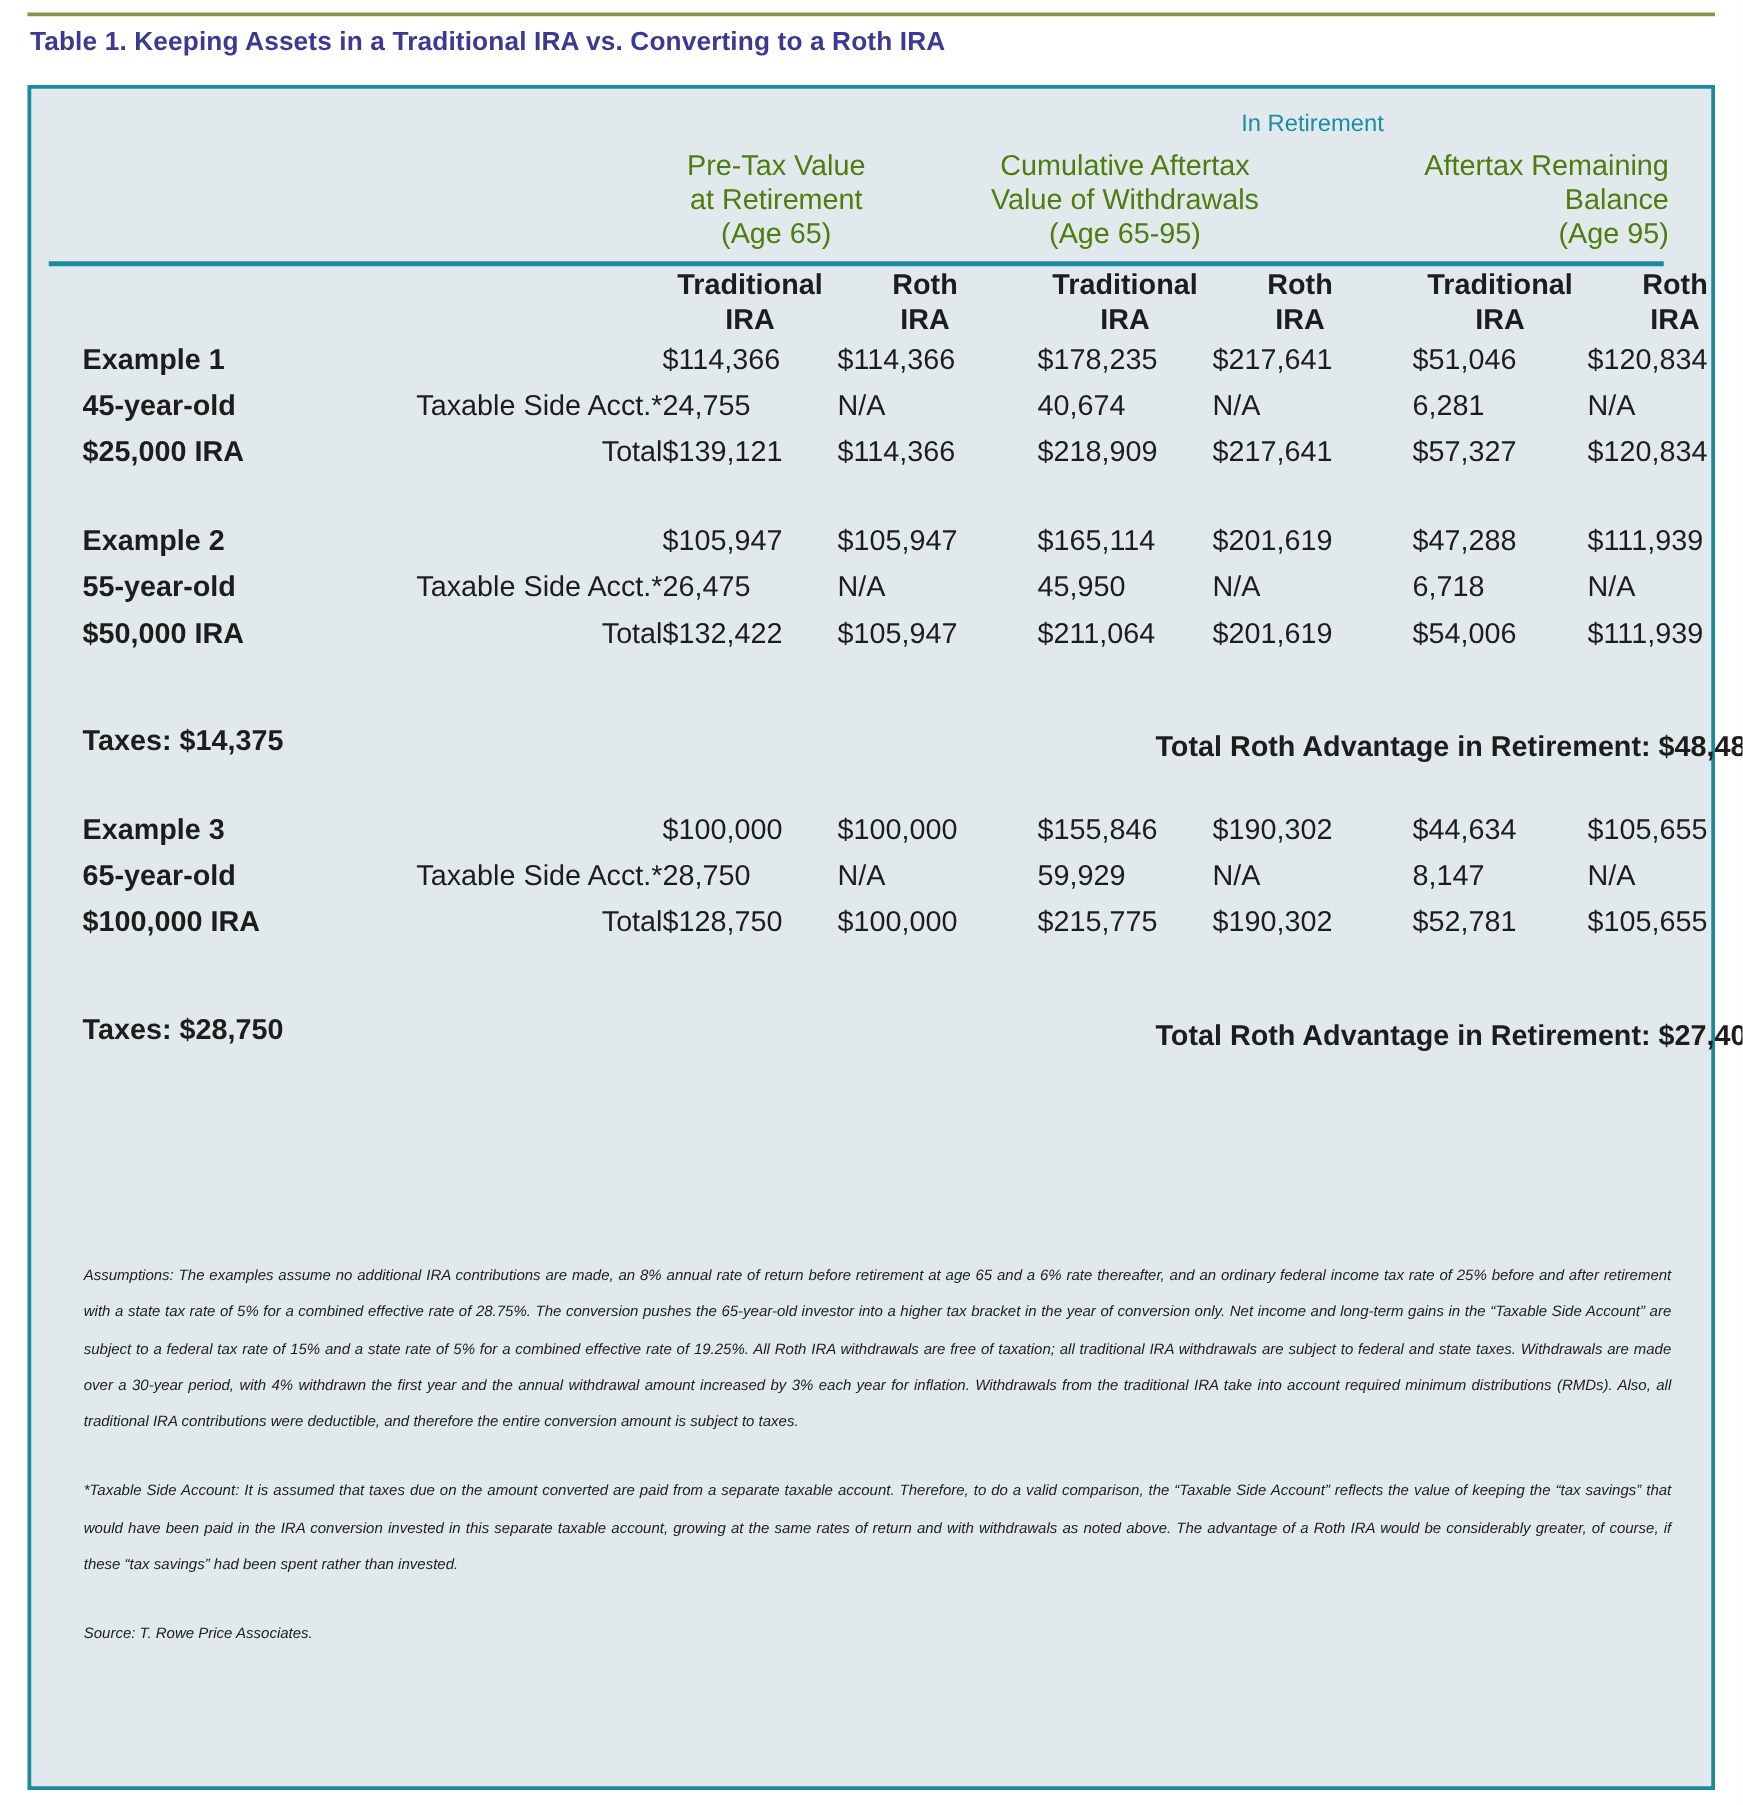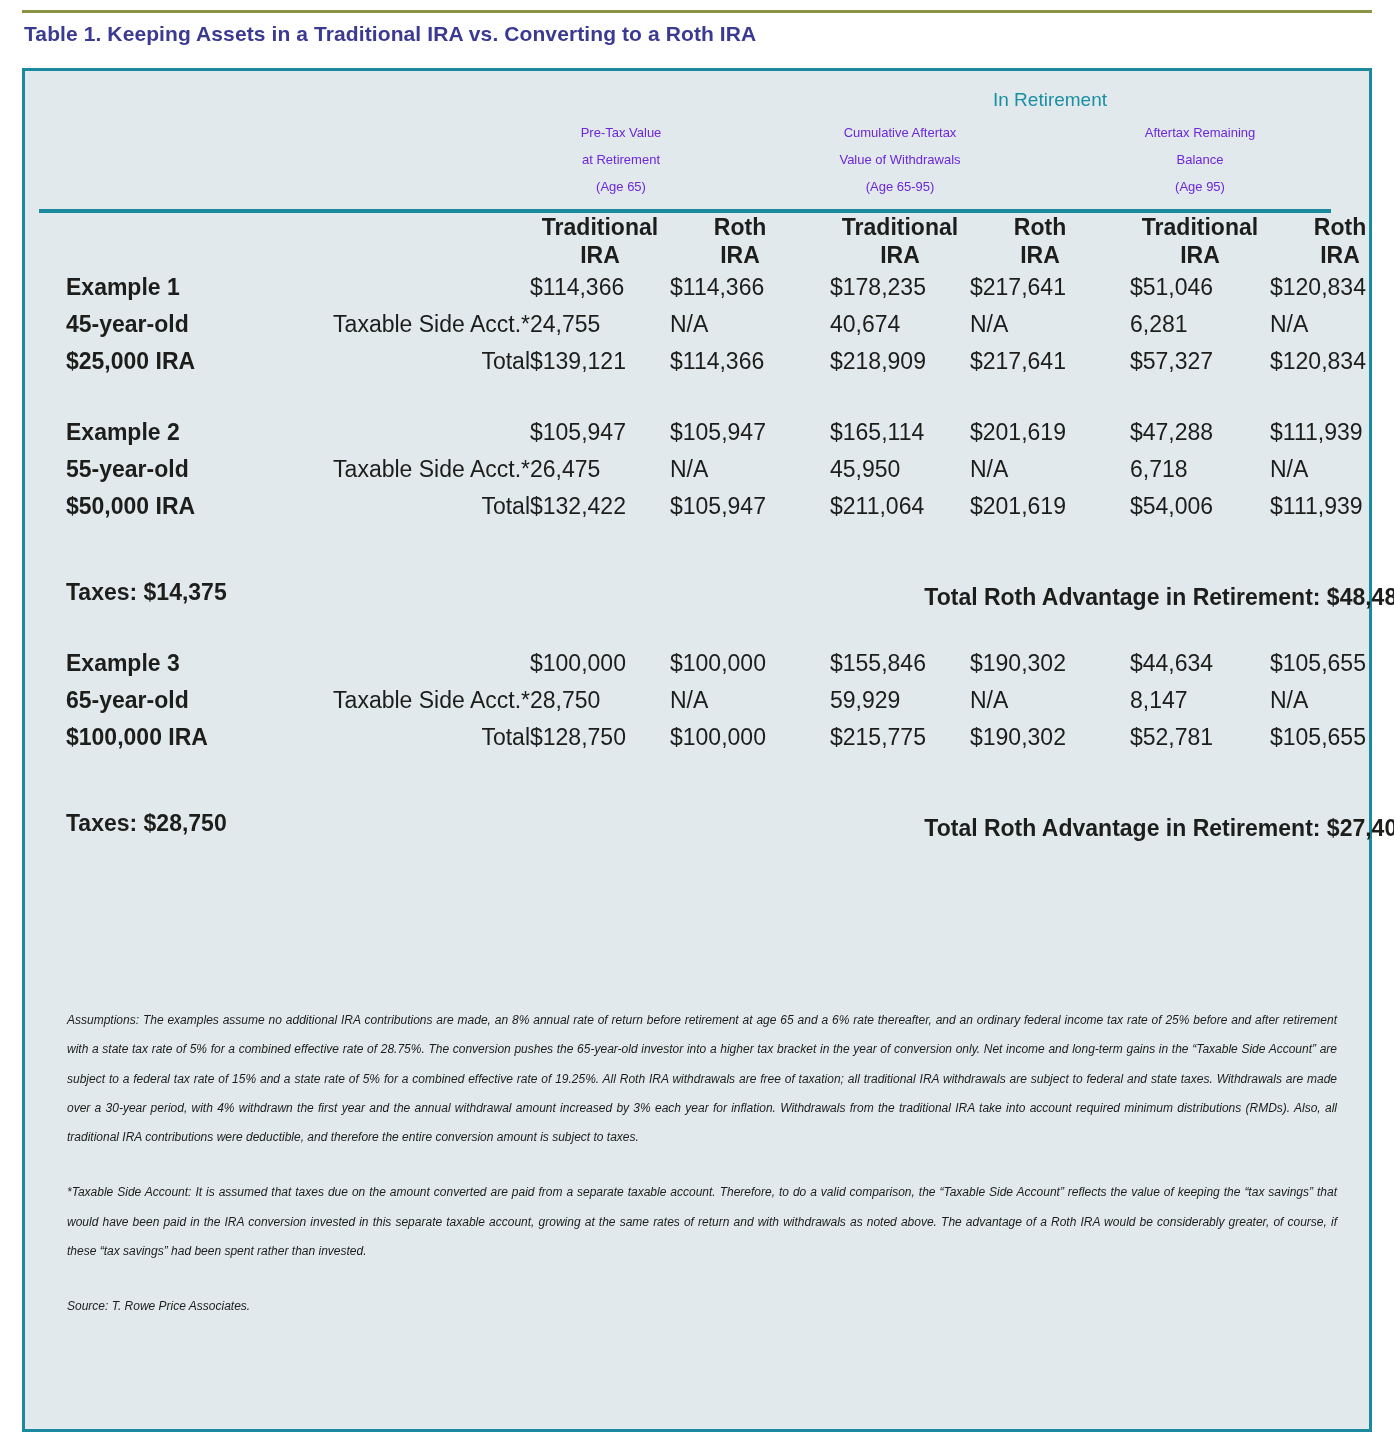--- a/index.html
+++ b/index.html
@@ -63,29 +63,29 @@
     top: 18px;
     left: 755px;
     width: 540px;
     text-align: center;
     font-size: 19px;
     color: #1a8fa4;
   }
   .grp {
     position: absolute;
     top: 48px;
-    font-size: 13px;
-    color: #6d28d9;
+    font-size: 23px;
+    color: #4d7c0f;
     line-height: 27px;
     text-align: center;
   }
   .grp .l { display: block; white-space: nowrap; }
   .grp-pretax { left: 466px; width: 260px; }
   .grp-cum    { left: 744px; width: 262px; }
-  .grp-bal    { left: 1040px; width: 270px; }
+  .grp-bal    { left: 1040px; width: 270px; text-align: right; }
 
   .hdr-rule {
     position: absolute;
     left: 14px;
     top: 138px;
     width: 1292px;
     height: 4px;
     background: #1c8a9e;
   }
 

